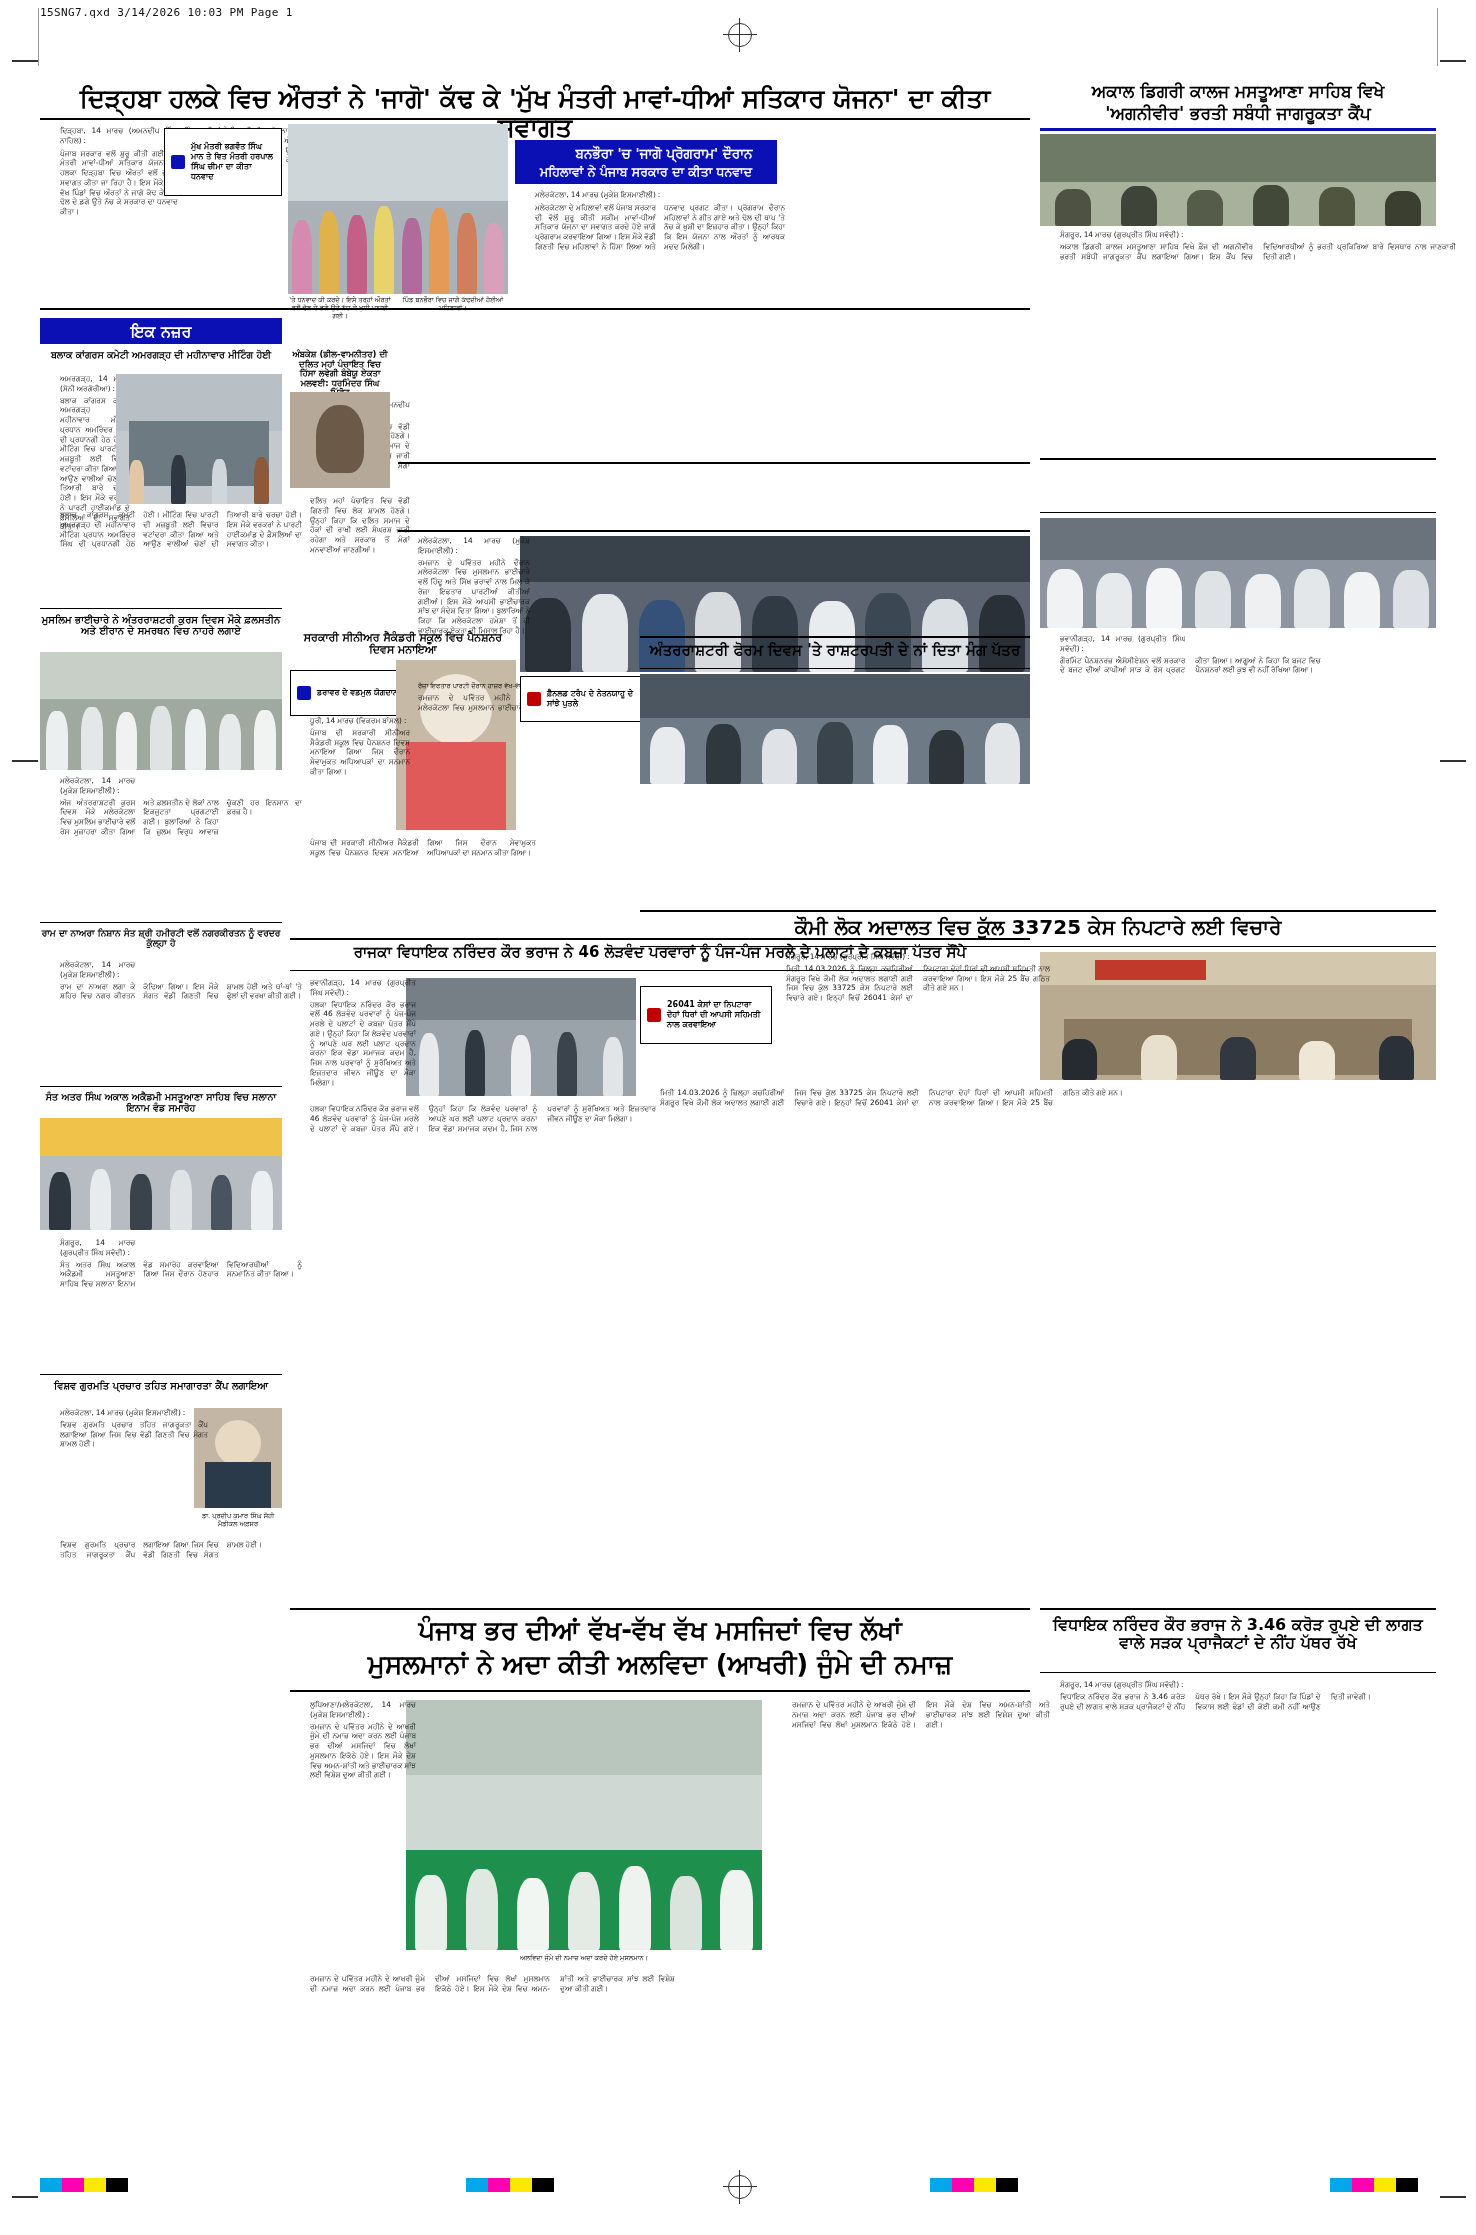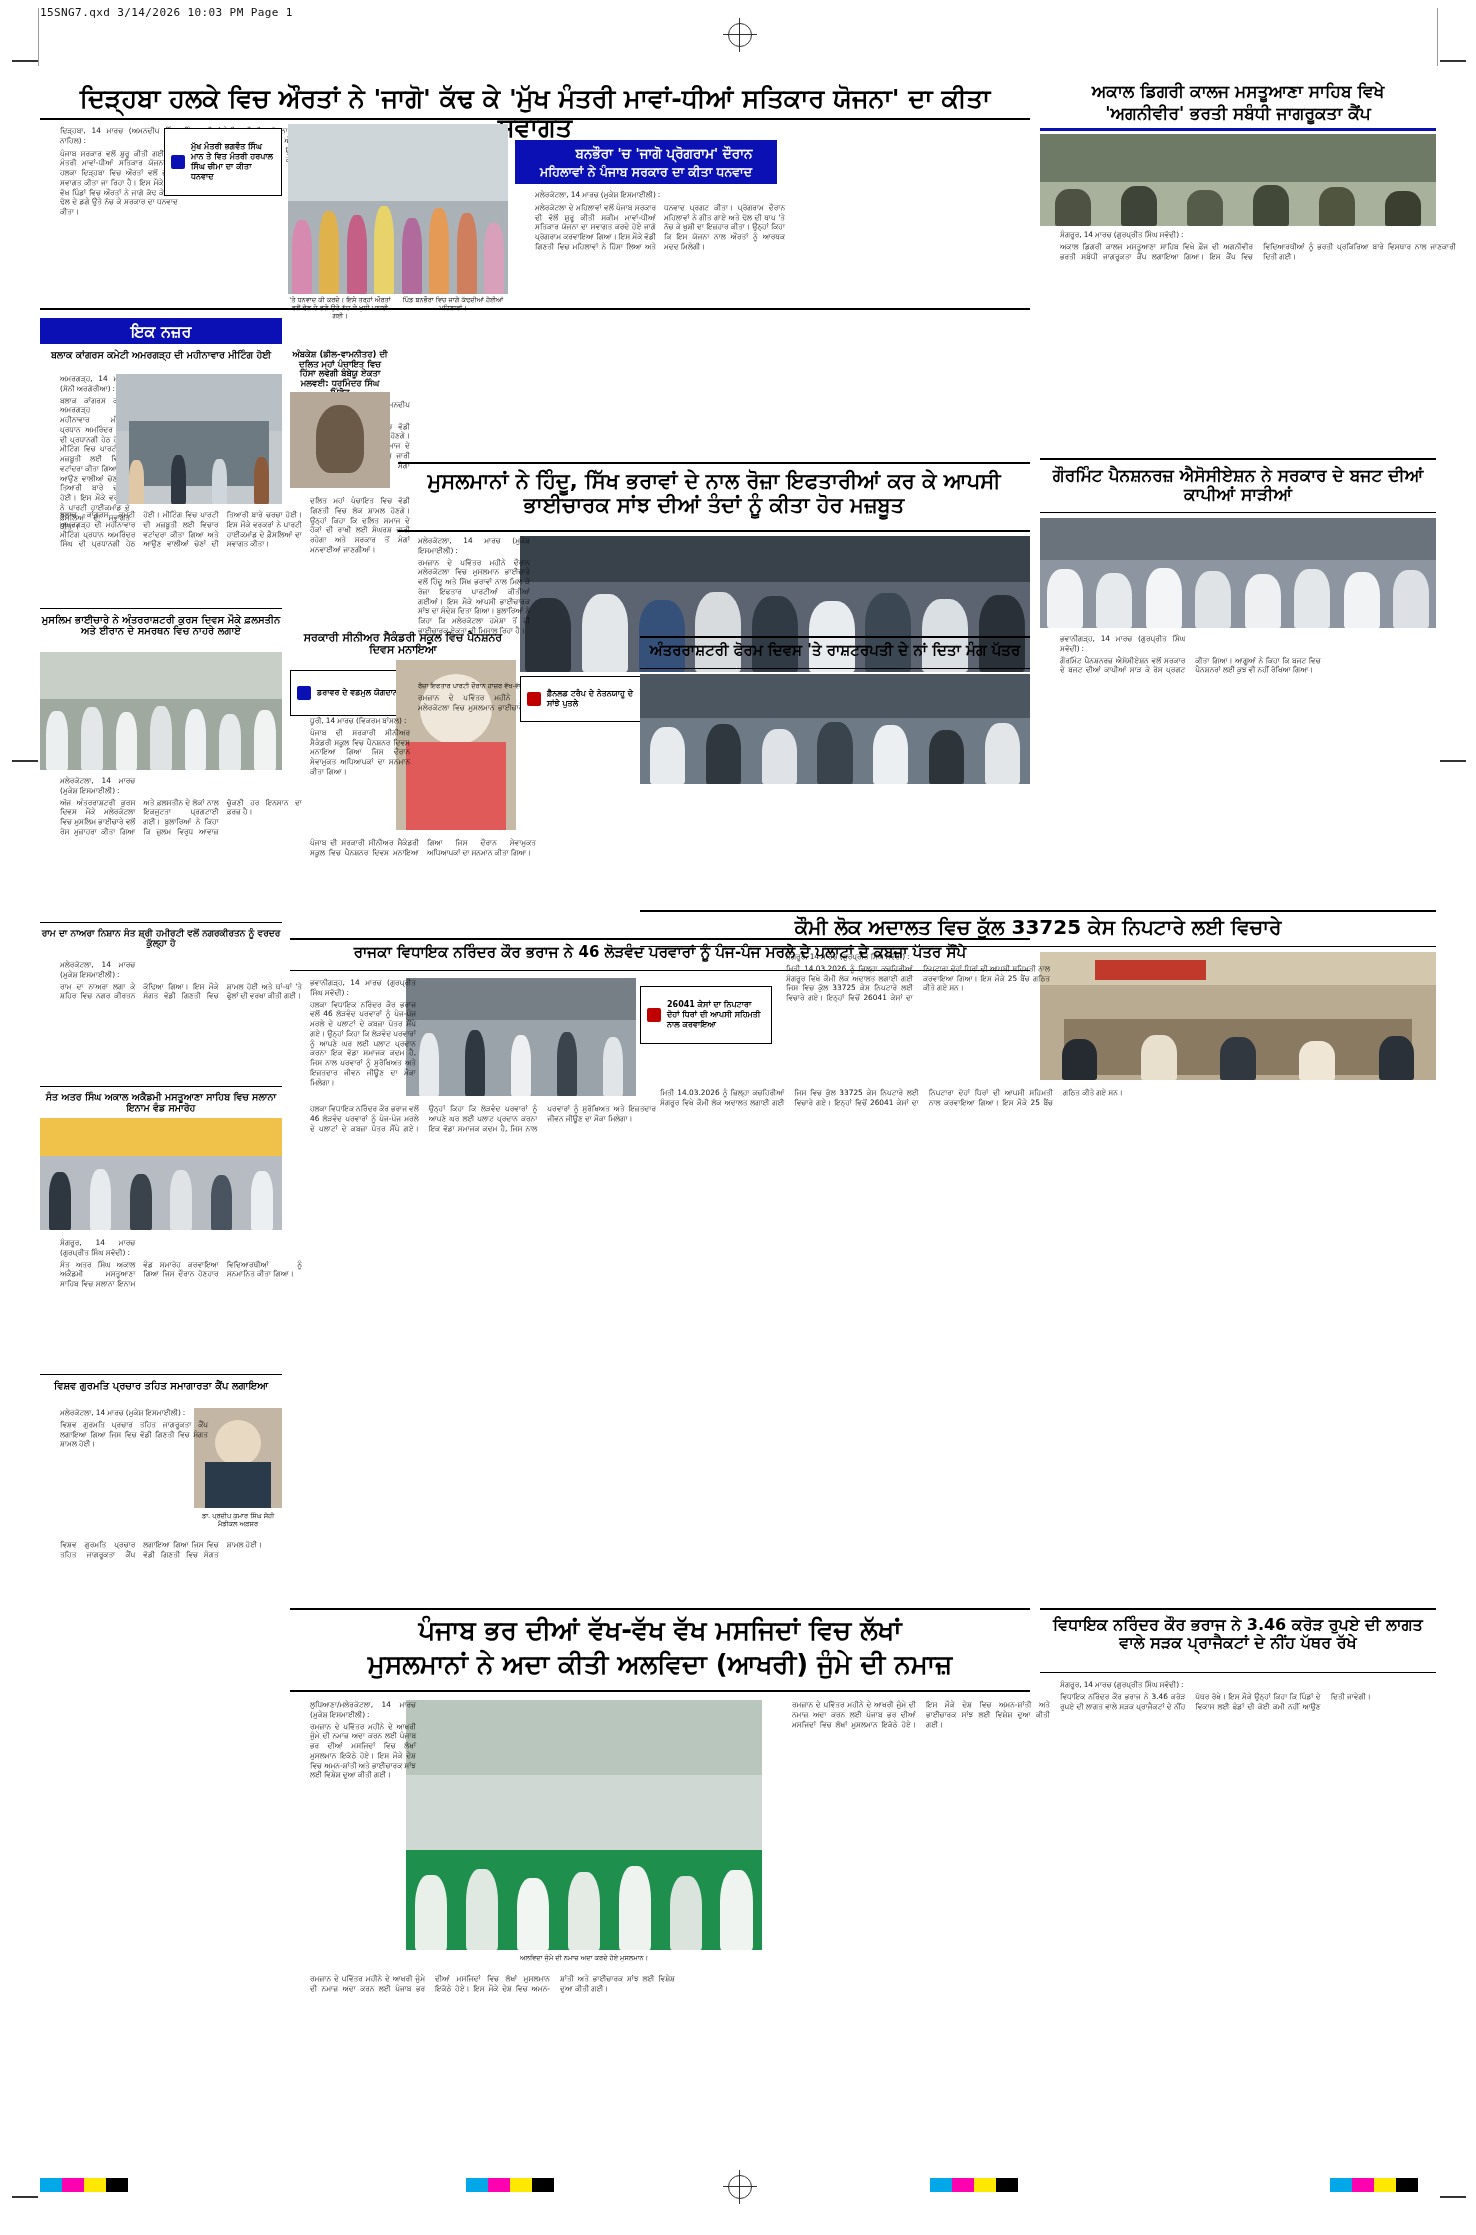--- a/index.html
+++ b/index.html
@@ -207,21 +207,20 @@
   </div>
   <div class="col" style="left:290px;top:716px;width:100px;">
     <div class="body-txt">ਧੂਰੀ, 14 ਮਾਰਚ (ਵਿਕਰਮ ਬਾਂਸਲ) :</div>
     <div class="body-txt" style="margin-top:2px;">ਪੰਜਾਬ ਦੀ ਸਰਕਾਰੀ ਸੀਨੀਅਰ ਸੈਕੰਡਰੀ ਸਕੂਲ ਵਿਚ ਪੈਨਸ਼ਨਰ ਦਿਵਸ ਮਨਾਇਆ ਗਿਆ ਜਿਸ ਦੌਰਾਨ ਸੇਵਾਮੁਕਤ ਅਧਿਆਪਕਾਂ ਦਾ ਸਨਮਾਨ ਕੀਤਾ ਗਿਆ।</div>
   </div>
   <div class="col" style="left:290px;top:838px;width:226px;">
     <div class="body-txt" style="column-count:2;column-gap:8px;">ਪੰਜਾਬ ਦੀ ਸਰਕਾਰੀ ਸੀਨੀਅਰ ਸੈਕੰਡਰੀ ਸਕੂਲ ਵਿਚ ਪੈਨਸ਼ਨਰ ਦਿਵਸ ਮਨਾਇਆ ਗਿਆ ਜਿਸ ਦੌਰਾਨ ਸੇਵਾਮੁਕਤ ਅਧਿਆਪਕਾਂ ਦਾ ਸਨਮਾਨ ਕੀਤਾ ਗਿਆ।</div>
   </div>
 
   <div class="rule" style="left:398px;top:462px;width:632px;height:2px;"></div>
-  <div class="bigheadline" style="left:398px;top:470px;width:632px;font-size:21px;">ਮੁਸਲਮਾਨਾਂ ਨੇ ਹਿੰਦੂ, ਸਿੱਖ ਭਰਾਵਾਂ ਦੇ ਨਾਲ ਰੋਜ਼ਾ ਇਫਤਾਰੀਆਂ ਕਰ ਕੇ ਆਪਸੀ ਭਾਈਚਾਰਕ ਸਾਂਝ ਦੀਆਂ ਤੰਦਾਂ ਨੂੰ ਕੀਤਾ ਹੋਰ ਮਜ਼ਬੂਤ</div>
   <div class="rule" style="left:398px;top:530px;width:632px;height:2px;"></div>
 
   <div class="photo" style="left:520px;top:536px;width:510px;height:136px;background:#5b6470;">
     <div style="position:absolute;left:0;top:0;right:0;height:34%;background:#39414b;"></div>
     <div class="figs">
       <i style="height:78%;background:#2b3138;"></i>
         <i style="height:82%;background:#e4e7ea;"></i>
       <i style="height:76%;background:#35517a;"></i>
         <i style="height:84%;background:#d7dbde;"></i>
       <i style="height:80%;background:#2f3a45;"></i>
@@ -254,21 +253,20 @@
         <i style="height:78%;background:#30383f;"></i>
       <i style="height:72%;background:#dfe3e7;"></i>
         <i style="height:80%;background:#3a444d;"></i>
       <i style="height:76%;background:#eceff1;"></i>
         <i style="height:70%;background:#2d343a;"></i>
       <i style="height:79%;background:#e2e6e9;"></i>
     </div>
   </div>
 
   <div class="rule" style="left:1040px;top:458px;width:396px;height:2px;"></div>
-  <div class="bigheadline" style="left:1040px;top:466px;width:396px;font-size:17px;">ਗੌਰਮਿੰਟ ਪੈਨਸ਼ਨਰਜ਼ ਐਸੋਸੀਏਸ਼ਨ ਨੇ ਸਰਕਾਰ ਦੇ ਬਜਟ ਦੀਆਂ ਕਾਪੀਆਂ ਸਾੜੀਆਂ</div>
   <div class="rule thin" style="left:1040px;top:512px;width:396px;height:1px;"></div>
   <div class="photo" style="left:1040px;top:518px;width:396px;height:110px;background:#8d96a0;">
     <div style="position:absolute;left:0;top:0;right:0;height:38%;background:#6a737c;"></div>
     <div class="figs">
       <i style="height:76%;background:#f0f2f4;"></i>
         <i style="height:72%;background:#e7eaed;"></i>
       <i style="height:78%;background:#f3f5f6;"></i>
         <i style="height:74%;background:#dfe3e6;"></i>
       <i style="height:70%;background:#eef0f2;"></i>
         <i style="height:77%;background:#e3e7ea;"></i>

